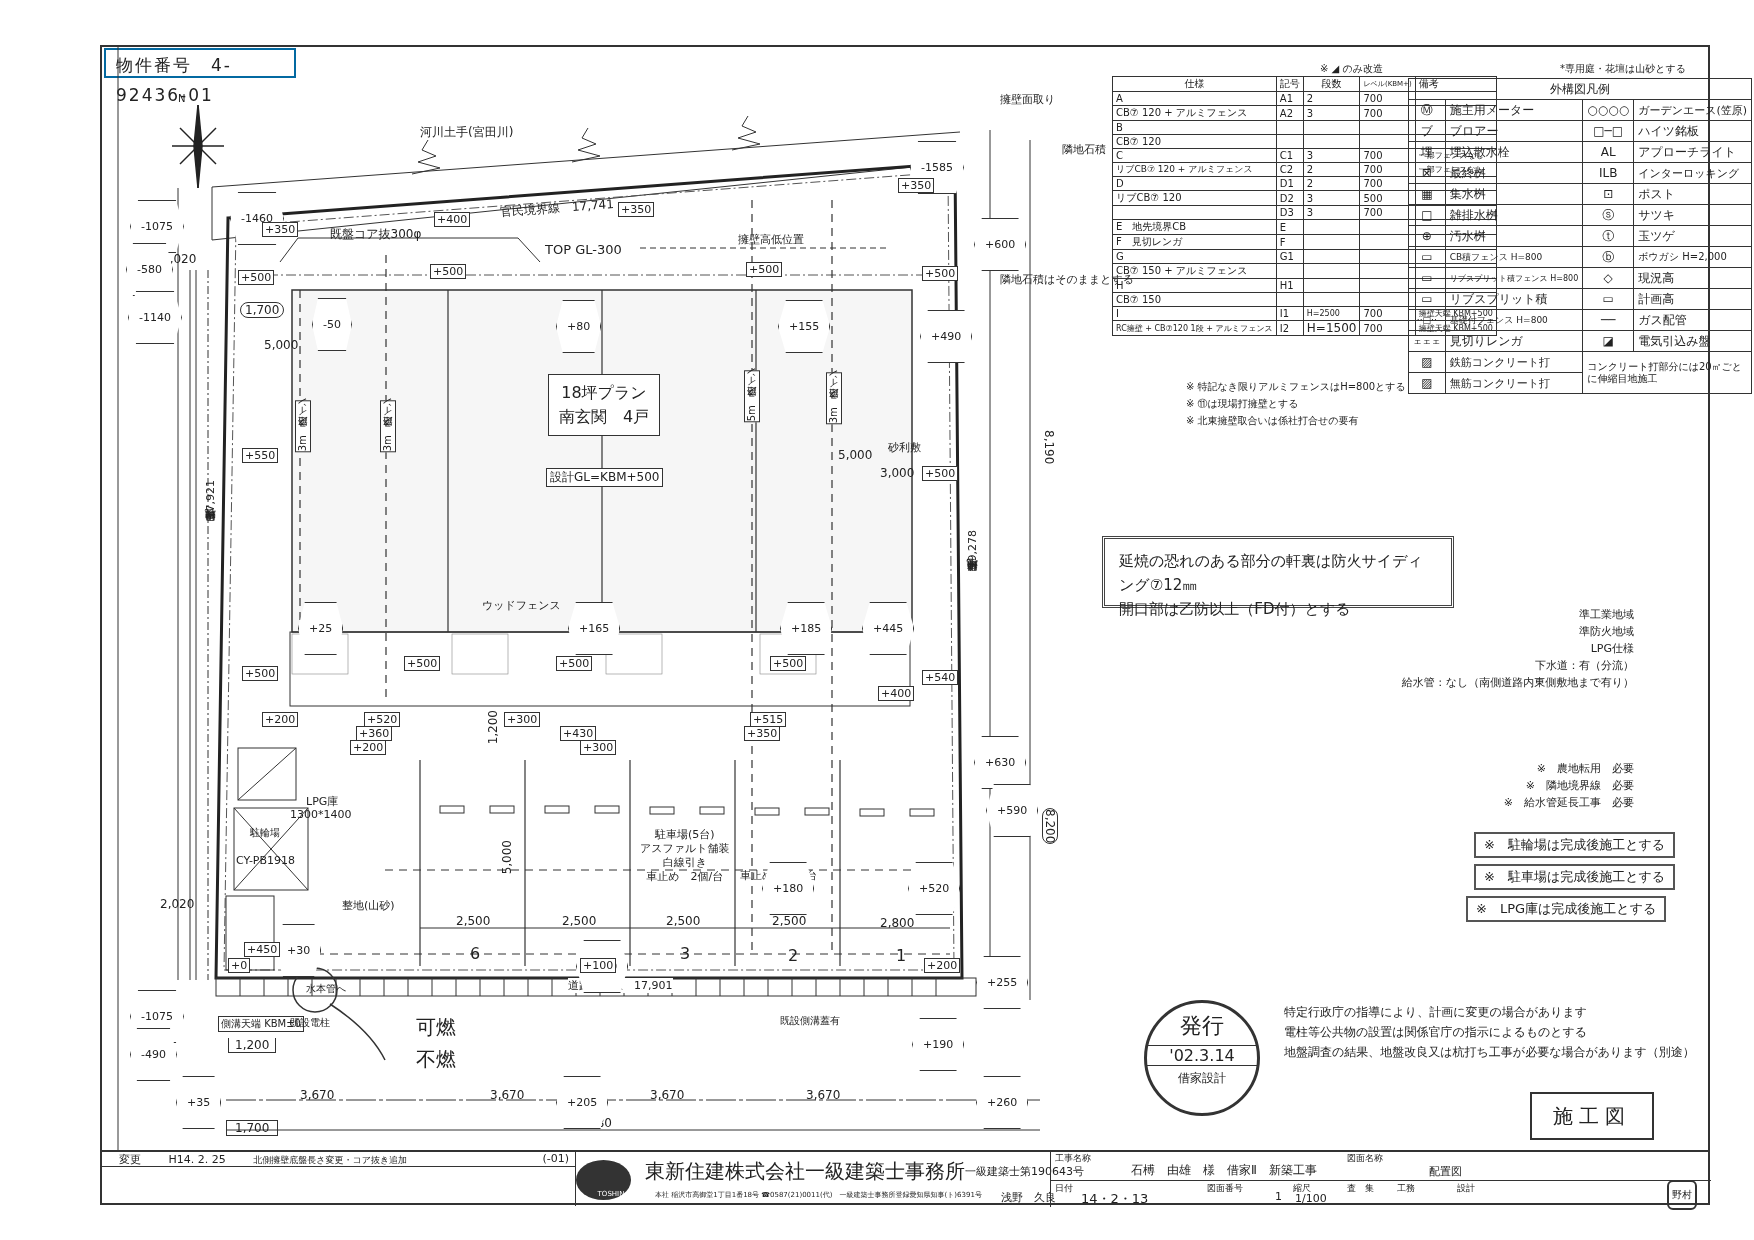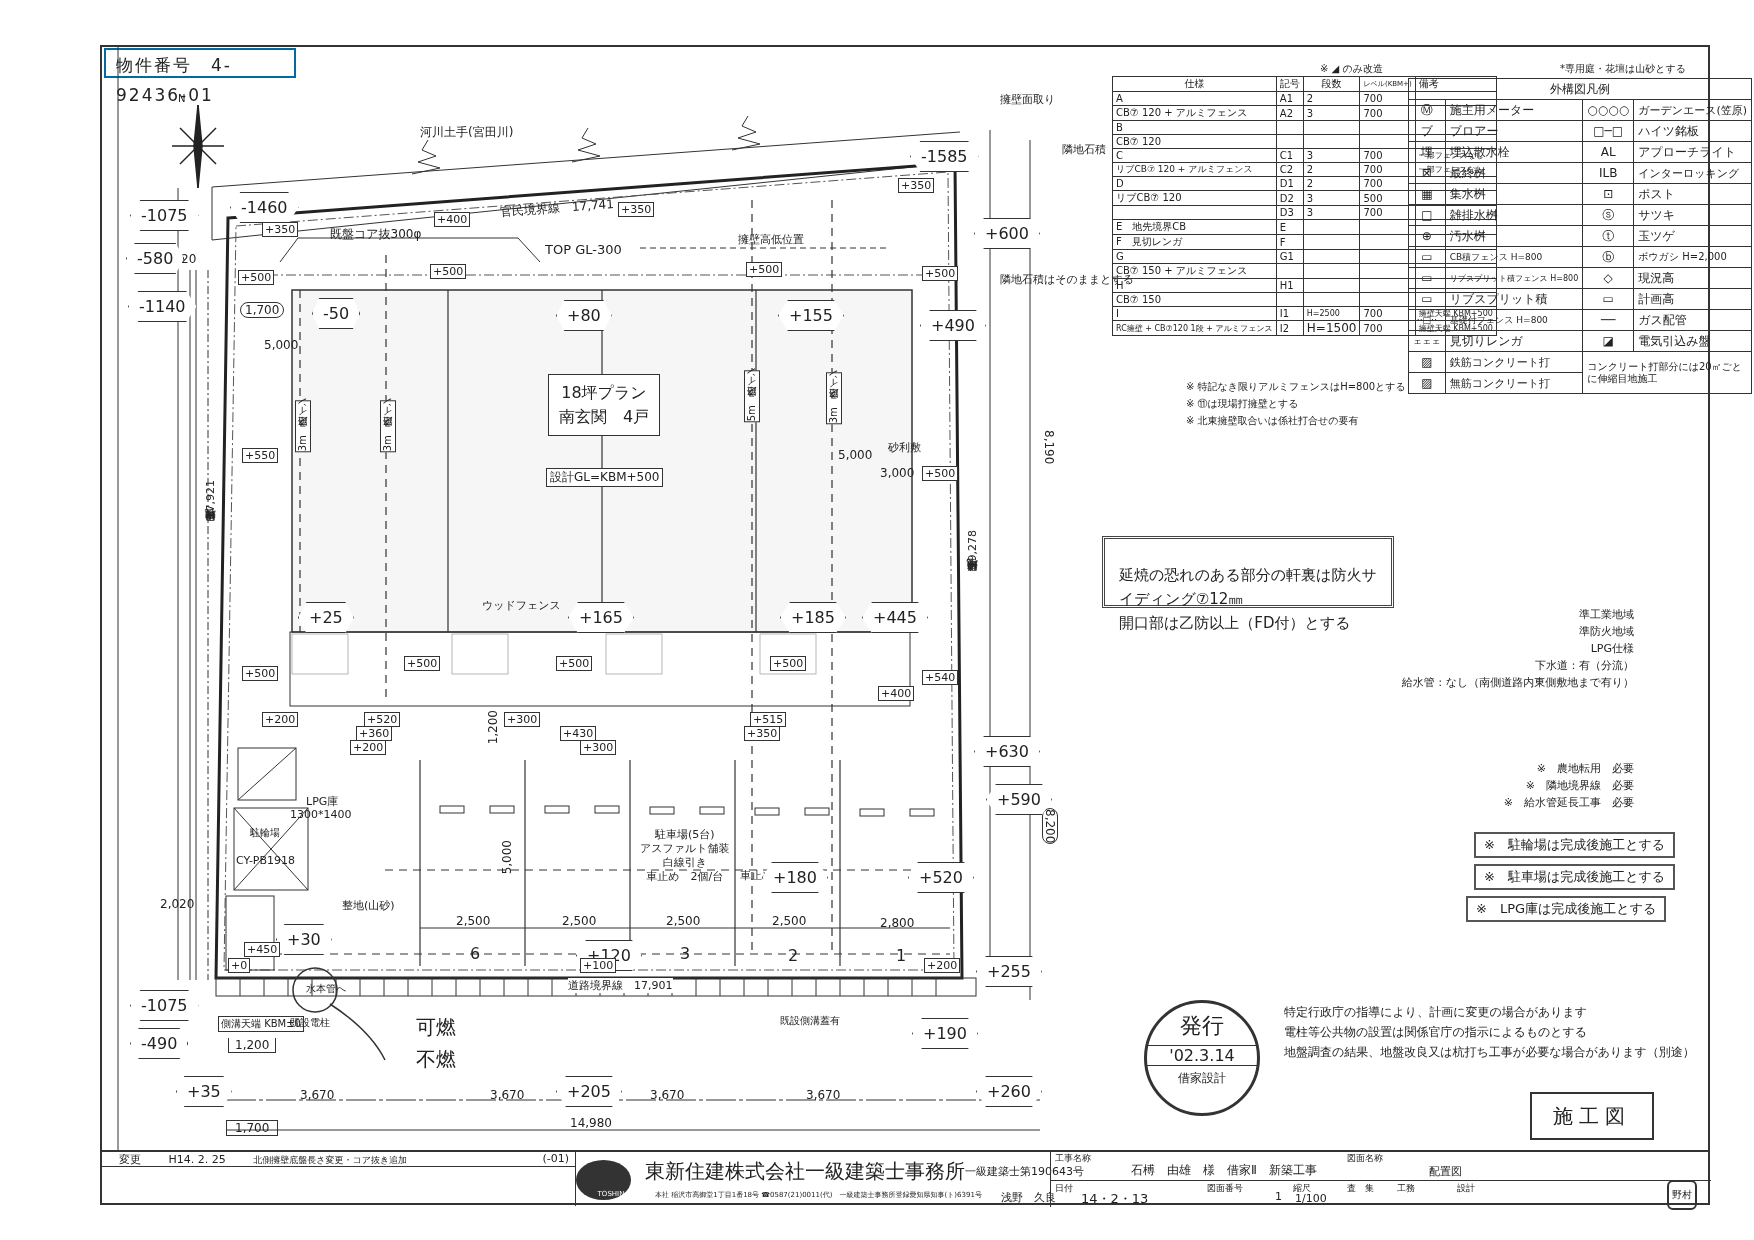--- a/index.html
+++ b/index.html
@@ -7,28 +7,28 @@
   .abs{position:absolute;}
   .frame{position:absolute;left:100px;top:45px;width:1610px;height:1160px;border:2px solid #333;box-sizing:border-box;}
   .propno{position:absolute;left:104px;top:48px;width:192px;height:30px;border:2px solid #0369a1;font-size:17px;line-height:30px;padding-left:10px;box-sizing:border-box;letter-spacing:2px;}
   .tbl{position:absolute;border-collapse:collapse;font-size:10px;}
   .tbl td{border:1px solid #333;height:13px;padding:0 3px;white-space:nowrap;}
   .legend{position:absolute;left:1408px;top:78px;width:292px;border-collapse:collapse;font-size:12px;}
   .legend td{border:1px solid #333;height:20px;padding:0 4px;white-space:nowrap;}
   .legend .sym{width:36px;text-align:center;}
   .svgwrap{position:absolute;left:0;top:0;}
   .lbl{position:absolute;font-size:12px;white-space:nowrap;}
-  .note-box{position:absolute;left:1102px;top:536px;width:292px;height:72px;border:3px double #444;font-size:15px;padding:24px 14px;box-sizing:border-box;line-height:24px;}
+  .note-box{position:absolute;left:1102px;top:536px;width:352px;height:72px;border:3px double #444;font-size:15px;padding:10px 14px;box-sizing:border-box;line-height:24px;}
   .callout{position:absolute;border:2px solid #555;font-size:13px;padding:2px 8px;background:#fff;}
   .zoning{position:absolute;right:120px;text-align:right;font-size:11px;line-height:17px;}
   .stamp{position:absolute;left:1144px;top:1000px;width:110px;height:110px;border:3px solid #333;border-radius:50%;text-align:center;font-size:14px;}
   .titleblock{position:absolute;left:100px;top:1150px;width:1610px;height:55px;border-top:2px solid #333;}
   .tb-cell{position:absolute;font-size:11px;white-space:nowrap;padding-left:15px;}
   .sekouzu{position:absolute;left:1530px;top:1092px;width:120px;height:44px;border:2px solid #333;font-size:20px;text-align:center;line-height:44px;letter-spacing:6px;}
-  .diamond{position:absolute;font-size:16px;padding:5px 10px;border:1px solid #333;transform:none;background:#fff;clip-path:polygon(0 50%,15% 0,85% 0,100% 50%,85% 100%,15% 100%);text-align:center;}
+  .diamond{position:absolute;font-size:11px;padding:19px 10px;border:1px solid #333;transform:none;background:#fff;clip-path:polygon(0 50%,15% 0,85% 0,100% 50%,85% 100%,15% 100%);text-align:center;}
   .boxlvl{position:absolute;font-size:11px;border:1px solid #333;padding:0 2px;background:#fff;}
 </style>
 </head>
 <body>
 
 <div class="frame"></div>
 <div class="propno">物件番号　4-92436-01</div>
 
 <svg class="svgwrap" width="1754" height="1240">
 

